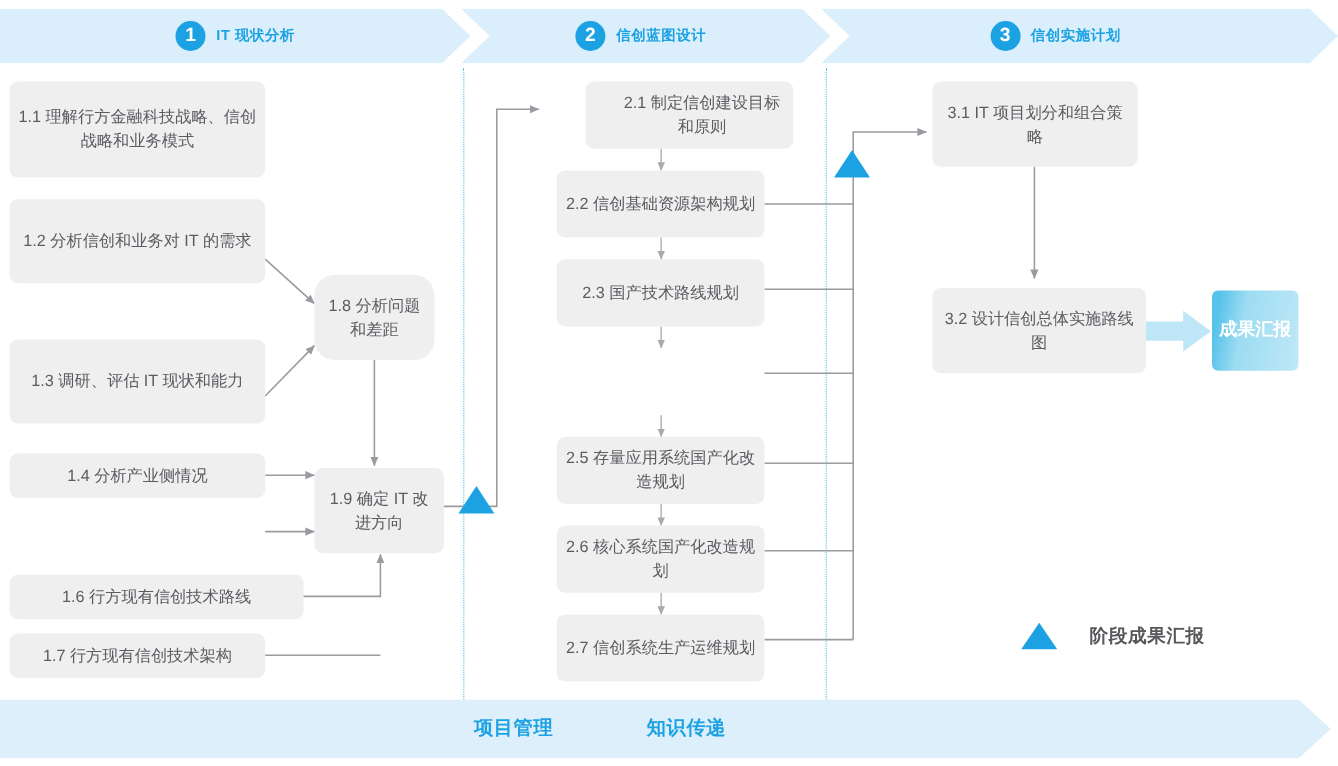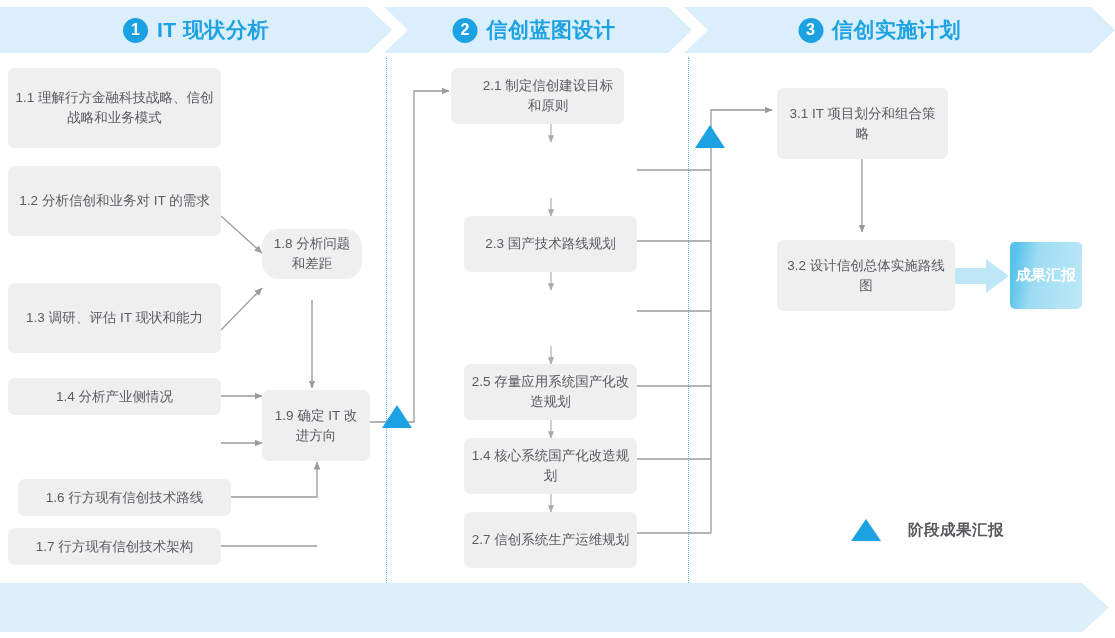--- a/index.html
+++ b/index.html
@@ -34,21 +34,21 @@
   .phase-num{
     width:25px;height:25px;border-radius:50%;
     background:#1ca2e3;
     color:#ffffff;
     font-size:16px;font-weight:bold;
     display:flex;align-items:center;justify-content:center;
     line-height:1;
   }
   .phase-title{
     color:#1ca2e3;
-    font-size:21px;
+    font-size:12px;
     font-weight:bold;
     letter-spacing:.5px;
   }
   
   .vdot{
     position:absolute;
     width:0;
     border-left:1.5px dotted #5ec3ea;
   }
   
@@ -229,50 +229,53 @@
   </div>
   <div class="box" style="left:8px;top:166px;width:213px;height:70px;">
     <span>1.2 分析信创和业务对 IT 的需求</span>
   </div>
   <div class="box" style="left:8px;top:283px;width:213px;height:70px;">
     <span>1.3 调研、评估 IT 现状和能力</span>
   </div>
   <div class="box" style="left:8px;top:378px;width:213px;height:37px;">
     <span>1.4 分析产业侧情况</span>
   </div>
-  <div class="box" style="left:18px;top:479px;width:213px;height:37px;">
+  <div class="box" style="left:8px;top:479px;width:245px;height:37px;">
     <span>1.6 行方现有信创技术路线</span>
   </div>
   <div class="box" style="left:8px;top:528px;width:213px;height:37px;justify-content:center;">
     <span>1.7 行方现有信创技术架构</span>
   </div>
-  <div class="box" style="left:262px;top:229px;width:100px;height:50px;border-radius:17px;">
+  <div class="box" style="left:262px;top:229px;width:100px;height:71px;border-radius:17px;">
     <span>1.8 分析问题和差距</span>
   </div>
   <div class="box" style="left:262px;top:390px;width:108px;height:71px;">
     <span>1.9 确定 IT 改进方向</span>
   </div>
 
-  <div class="box" style="left:451px;top:68px;width:173px;height:56px;padding-left:28px;">
+  <div class="box" style="left:488px;top:68px;width:173px;height:56px;padding-left:28px;">
     <span>2.1 制定信创建设目标和原则</span>
+  </div>
+  <div class="box" style="left:464px;top:142px;width:173px;height:56px;">
+    <span>2.2 信创基础资源架构规划</span>
   </div>
   <div class="box" style="left:464px;top:216px;width:173px;height:56px;">
     <span>2.3 国产技术路线规划</span>
   </div>
   <div class="box" style="left:464px;top:364px;width:173px;height:56px;">
     <span>2.5 存量应用系统国产化改造规划</span>
   </div>
   <div class="box" style="left:464px;top:438px;width:173px;height:56px;">
-    <span>1.4 核心系统国产化改造规划</span>
+    <span>2.6 核心系统国产化改造规划</span>
   </div>
   <div class="box" style="left:464px;top:512px;width:173px;height:56px;">
     <span>2.7 信创系统生产运维规划</span>
   </div>
 
-  <div class="box" style="left:777px;top:68px;width:171px;height:71px;margin-top:20px;">
+  <div class="box" style="left:777px;top:68px;width:171px;height:71px;">
     <span>3.1 IT 项目划分和组合策略</span>
   </div>
   <div class="box" style="left:777px;top:240px;width:178px;height:71px;">
     <span>3.2 设计信创总体实施路线图</span>
   </div>
 
   <div class="result-box" style="left:1010px;top:242px;width:72px;height:67px;">
     <span>成果汇报</span>
   </div>
 
@@ -280,14 +283,18 @@
   <div class="milestone" style="left:695px;top:125px;"></div>
 
   <div class="legend" style="left:851px;top:519px;">
     <div class="legend-tri"></div>
     <div class="legend-text">阶段成果汇报</div>
   </div>
 
   <svg class="bottom-band" viewBox="0 0 1115 49" preserveAspectRatio="none">
     <path d="M0,0 L1082,0 L1109,24.5 L1082,49 L0,49 z" fill="#ddeffb"></path>
   </svg>
+  <div class="bottom-labels">
+    <div class="bottom-label">项目管理</div>
+    <div class="bottom-label">知识传递</div>
+  </div>
 
 </div>
 
 </body></html>

